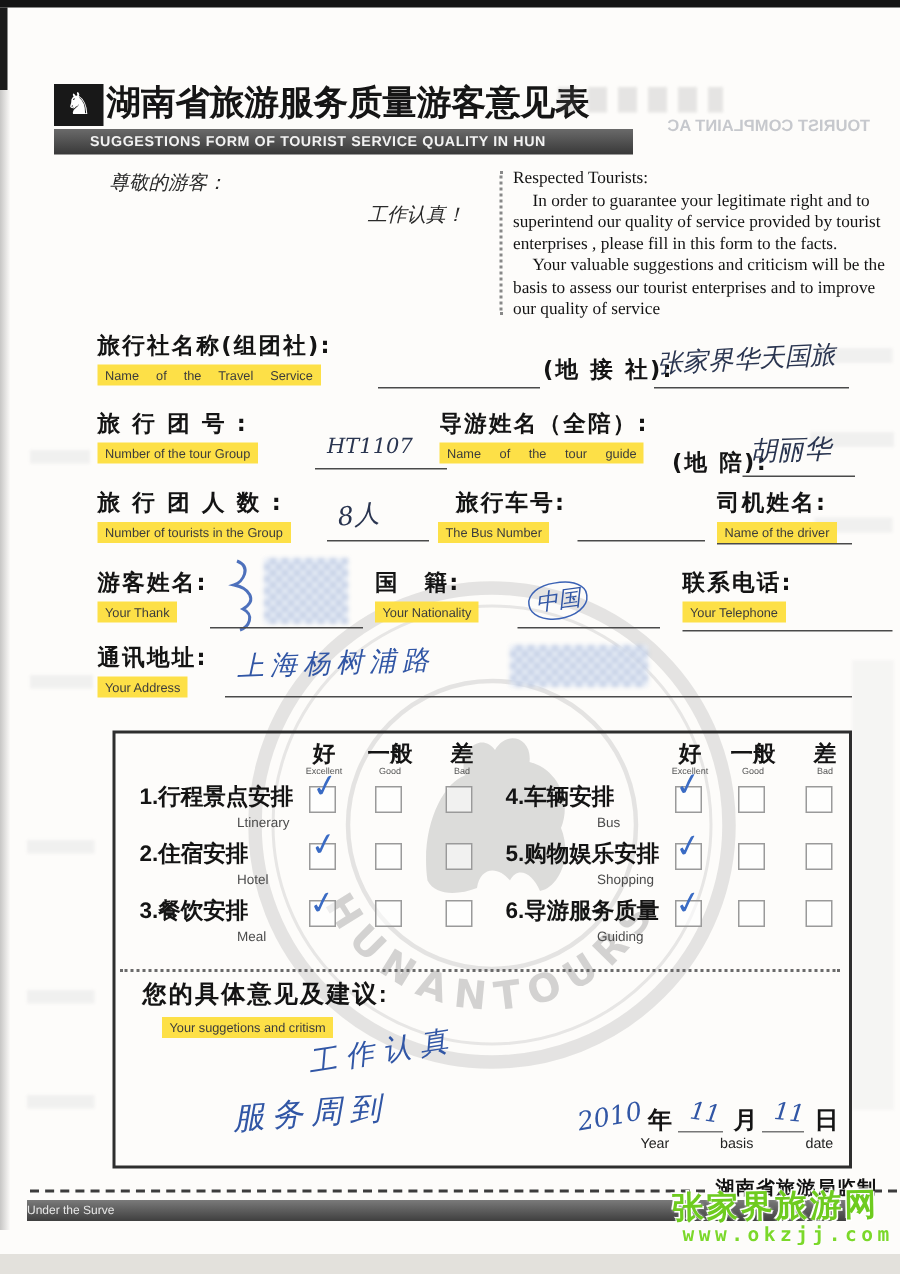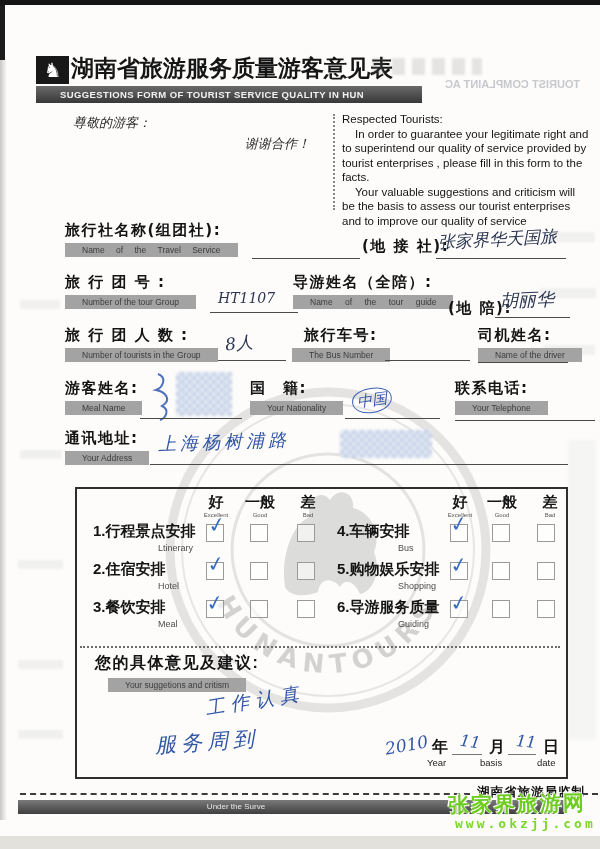--- a/index.html
+++ b/index.html
@@ -23,27 +23,27 @@
   .sub-bar{left:36px;top:86px;width:386px;height:17px;background:linear-gradient(#6a6a6a,#383838);color:#f2f2f2;font-size:9.5px;font-weight:bold;letter-spacing:.4px;line-height:17px;padding-left:24px;box-sizing:border-box;white-space:nowrap;}
   .ghost-zh{left:372px;top:58px;width:110px;height:17px;background:repeating-linear-gradient(to right,rgba(120,120,120,.35) 0 13px,rgba(120,120,120,0) 13px 20px);filter:blur(1px);opacity:.5;}
   .ghost-en{left:340px;top:78px;width:240px;color:#b9bcc2;font-size:11px;font-weight:bold;transform:scaleX(-1);filter:blur(.4px);opacity:.8;white-space:nowrap;}
 
   
   .intro-zh{left:60px;top:112px;width:268px;font-family:"DejaVu Serif","Liberation Serif",serif;font-style:italic;font-size:13px;line-height:21px;color:#2a2a2a;}
   .intro-zh p{margin:0;}
   .intro-zh .body-p{text-indent:2em;letter-spacing:1px;}
   .intro-zh .closing{text-align:right;padding-right:18px;}
   .intro-divider{left:333px;top:114px;height:96px;border-left:2px dotted #888;width:0;}
-  .intro-en{left:342px;top:112px;width:248px;font-size:11.5px;line-height:14.5px;color:#141414;}
+  .intro-en{left:342px;top:112px;width:248px;font-size:11.5px;line-height:14.5px;color:#141414;font-family:Liberation Serif, serif;}
   .intro-en p{margin:0;}
   .intro-en .ind{text-indent:13px;}
 
   
   .zh-label{font-family:"DejaVu Sans",sans-serif;font-weight:bold;font-size:15px;letter-spacing:1.5px;color:#141414;white-space:nowrap;}
-  .en-strip{background:#a3a3a3;color:#3b3b3b;font-size:8.5px;padding:2px 17px;white-space:nowrap;display:inline-block;}
+  .en-strip{background:#fde047;color:#3b3b3b;font-size:8.5px;padding:2px 5px;white-space:nowrap;display:inline-block;}
   .uline{border-bottom:1.5px solid #4a4a4a;height:0;}
   .hand{font-family:"DejaVu Serif",serif;font-style:italic;white-space:nowrap;}
   .hand-blue{color:#3156a5;}
   .hand-dark{color:#2a3550;}
   .pixel-blur{background:repeating-conic-gradient(#b9c7e2 0% 25%, #e3eaf5 0% 50%) 0 0/8px 8px;filter:blur(1.5px);opacity:.85;}
 
   
   .rate-box{left:75px;top:487px;width:489px;height:288px;border:2px solid #2e2e2e;background:transparent;}
   .col-head{font-weight:bold;font-size:15px;color:#141414;text-align:center;}
   .col-head small{display:block;font-weight:normal;font-size:6px;color:#555;letter-spacing:0;}
@@ -53,21 +53,21 @@
   .item-en{font-size:9px;color:#4c4c4c;margin-left:36px;}
   .dotted-sep{border-top:2px dotted #6b6b6b;height:0;}
 
   .sugg-zh{font-weight:bold;font-size:16px;letter-spacing:1.5px;color:#141414;white-space:nowrap;}
   .date-zh{font-weight:bold;font-size:16px;color:#141414;}
   .date-en{font-size:9.5px;color:#222;}
 
   
   .dash-line{border-top:2px dashed #3c3c3c;height:0;}
   .supervisor{font-weight:bold;font-size:12.5px;letter-spacing:1px;color:#111;white-space:nowrap;}
-  .footer-bar{left:18px;top:800px;width:546px;height:14px;background:linear-gradient(#7a7a7a,#3f3f3f);color:#e8e8e8;font-size:8px;line-height:14px;text-align:center;padding-right:110px;box-sizing:border-box;}
+  .footer-bar{left:18px;top:800px;width:546px;height:14px;background:linear-gradient(#7a7a7a,#3f3f3f);color:#e8e8e8;font-size:8px;line-height:14px;text-align:left;padding-right:110px;box-sizing:border-box;}
   .wm1{font-family:"DejaVu Sans",sans-serif;font-weight:900;font-size:21px;color:#6ecb1f;letter-spacing:2px;text-shadow:0 0 2px #fff,1px 1px 0 #fff,-1px -1px 0 #fff;white-space:nowrap;}
   .wm2{font-family:"DejaVu Sans Mono",monospace;font-weight:bold;font-size:13px;color:#7bd82a;letter-spacing:3px;text-shadow:0 0 2px #fff;white-space:nowrap;}
 
   
   .stamp{left:160px;top:382px;width:336px;height:336px;pointer-events:none;}
 
   
   .ghost-row{background:#9aa0a8;opacity:.12;filter:blur(1.2px);}
   .squiggle{stroke:#3b62b5;fill:none;stroke-width:2;opacity:.9;}
 </style>
@@ -103,21 +103,21 @@
 <div class="abs logo-block">
   <span>♞</span>
 </div>
 <div class="abs main-title">湖南省旅游服务质量游客意见表</div>
 <div class="abs ghost-zh"></div>
 <div class="abs sub-bar">SUGGESTIONS FORM OF TOURIST SERVICE QUALITY IN HUN</div>
 <div class="abs ghost-en">TOURIST COMPLAINT AC</div>
 
 <div class="abs intro-zh">
   <p style="text-indent:1em;">尊敬的游客：</p>
-  <p class="closing">谢谢合作！</p>
+  <p class="closing">工作认真！</p>
 </div>
 <div class="abs intro-divider"></div>
 <div class="abs intro-en">
   <p>Respected Tourists:</p>
   <p class="ind">In order to guarantee your legitimate right and to superintend our quality of service provided by tourist enterprises , please fill in this form to the facts.</p>
   <p class="ind">Your valuable suggestions and criticism will be the basis to assess our tourist enterprises and to improve our quality of service</p>
 </div>
 
 <div class="abs zh-label" style="left:65px;top:221px;">旅行社名称(组团社):</div>
 <div class="abs en-strip" style="left:65px;top:243px;word-spacing:9px;">Name of the Travel Service</div>
@@ -141,21 +141,21 @@
 <div class="abs hand hand-dark" style="left:225px;top:332px;font-size:17px;transform:rotate(-6deg);">8人</div>
 <div class="abs uline" style="left:218px;top:360px;width:68px;"></div>
 <div class="abs zh-label" style="left:304px;top:326px;">旅行车号:</div>
 <div class="abs en-strip" style="left:292px;top:348px;">The Bus Number</div>
 <div class="abs uline" style="left:385px;top:360px;width:85px;"></div>
 <div class="abs zh-label" style="left:478px;top:326px;">司机姓名:</div>
 <div class="abs en-strip" style="left:478px;top:348px;">Name of the driver</div>
 <div class="abs uline" style="left:478px;top:362px;width:90px;"></div>
 
 <div class="abs zh-label" style="left:65px;top:379px;">游客姓名:</div>
-<div class="abs en-strip" style="left:65px;top:401px;">Meal Name</div>
+<div class="abs en-strip" style="left:65px;top:401px;">Your Thank</div>
 <svg class="abs" style="left:152px;top:370px;" width="26" height="52">
   <path class="squiggle" d="M6,4 C16,8 10,18 4,20 C14,22 20,30 10,36 C18,40 14,48 8,50"></path>
 </svg>
 <div class="abs pixel-blur" style="left:176px;top:372px;width:56px;height:44px;"></div>
 <div class="abs uline" style="left:140px;top:418px;width:102px;"></div>
 <div class="abs zh-label" style="left:250px;top:379px;">国　籍:</div>
 <div class="abs en-strip" style="left:250px;top:401px;">Your Nationality</div>
 <div class="abs hand hand-blue" style="left:352px;top:388px;font-size:15px;transform:rotate(-8deg);border:1.5px solid #3b62b5;border-radius:50% 45% 55% 50%;padding:2px 4px;">中国</div>
 <div class="abs uline" style="left:345px;top:418px;width:95px;"></div>
 <div class="abs zh-label" style="left:455px;top:379px;">联系电话:</div>

